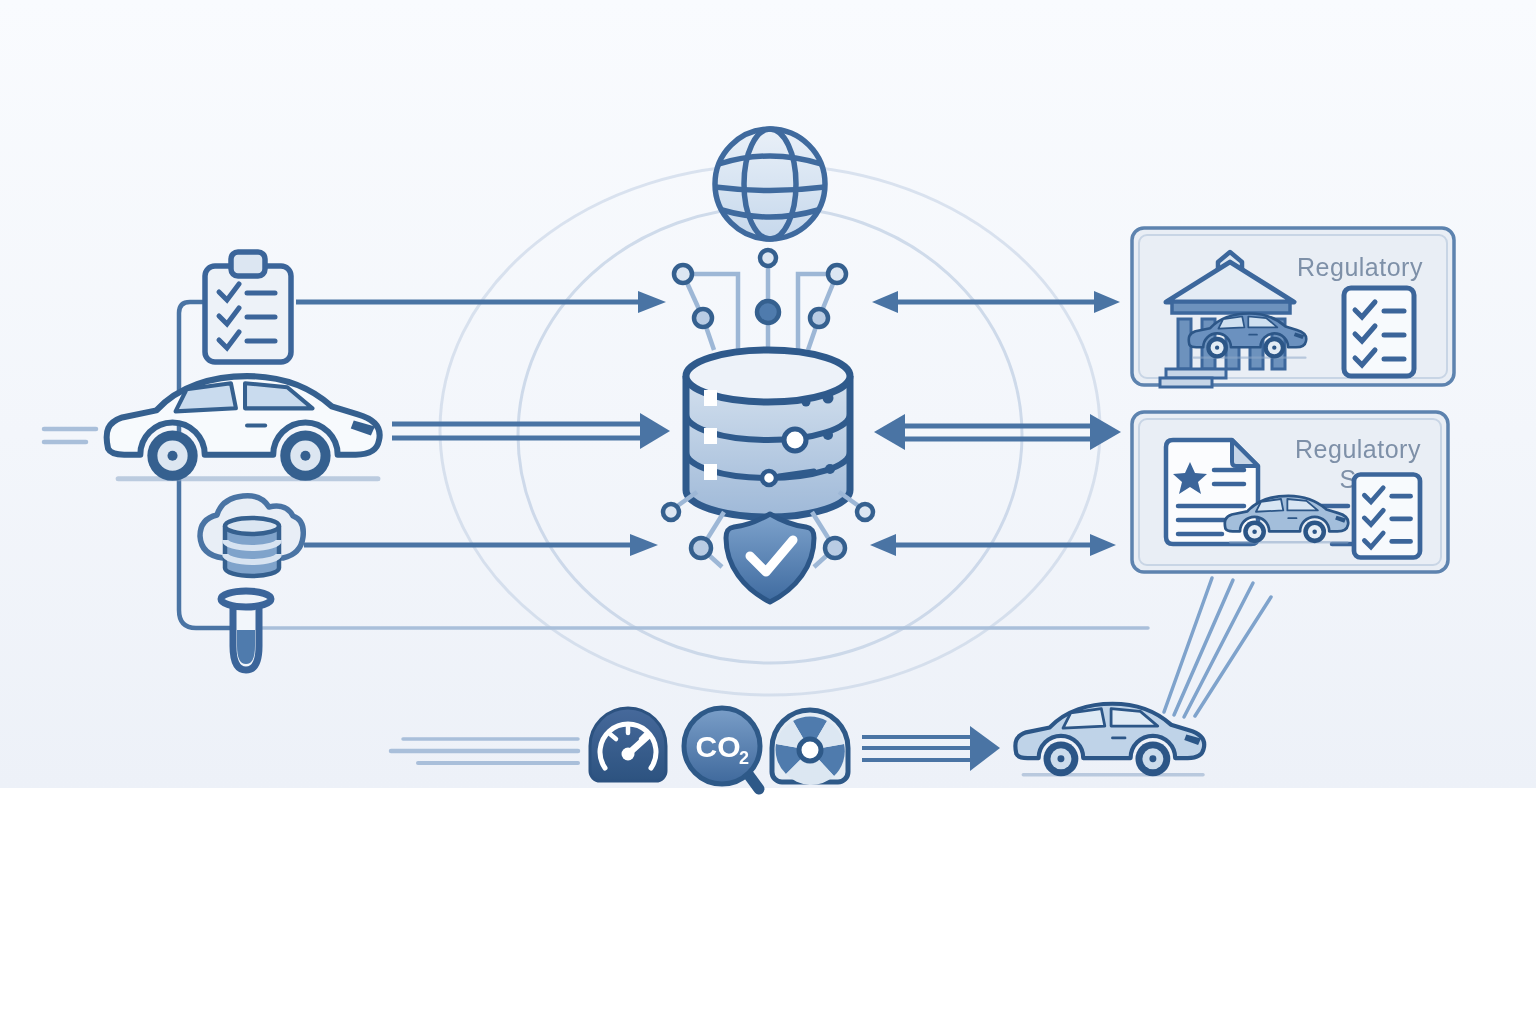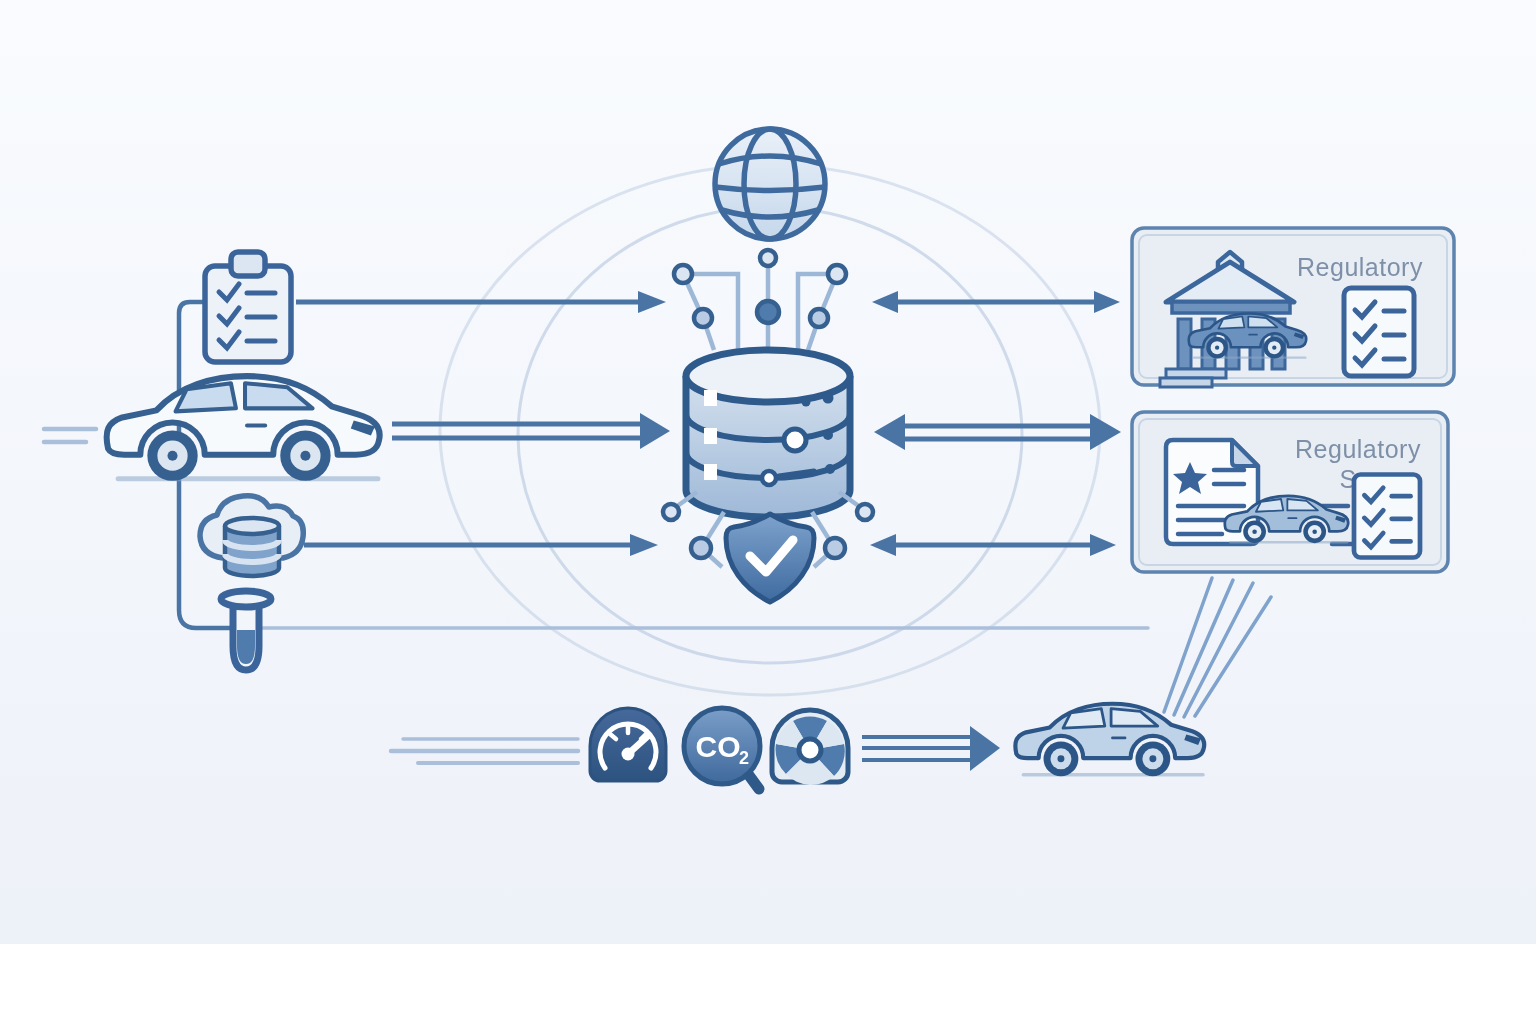--- a/index.html
+++ b/index.html
@@ -1,17 +1,17 @@
 <!DOCTYPE html>
 <html><head>
 <meta charset="utf-8">
 <style>
   html,body{margin:0;padding:0;}
   body{width:1536px;height:1024px;overflow:hidden;font-family:"Liberation Sans",sans-serif;}
-  .canvas{position:relative;width:1536px;height:944px;background:linear-gradient(180deg,#f9fbfe 0%,#f3f6fb 55%,#edf1f8 100%);}
+  .canvas{position:relative;width:1536px;height:788px;background:linear-gradient(180deg,#f9fbfe 0%,#f3f6fb 55%,#edf1f8 100%);}
   svg{display:block;}
   text{font-family:"Liberation Sans",sans-serif;}
   .reg-title{font-size:25px;font-weight:500;fill:#7e90a8;letter-spacing:.5px;}
   .co2-main{font-size:30px;font-weight:bold;fill:#ffffff;}
   .co2-sub{font-size:18px;font-weight:bold;fill:#ffffff;}
 </style>
 </head>
 <body>
 
 <div class="canvas">

